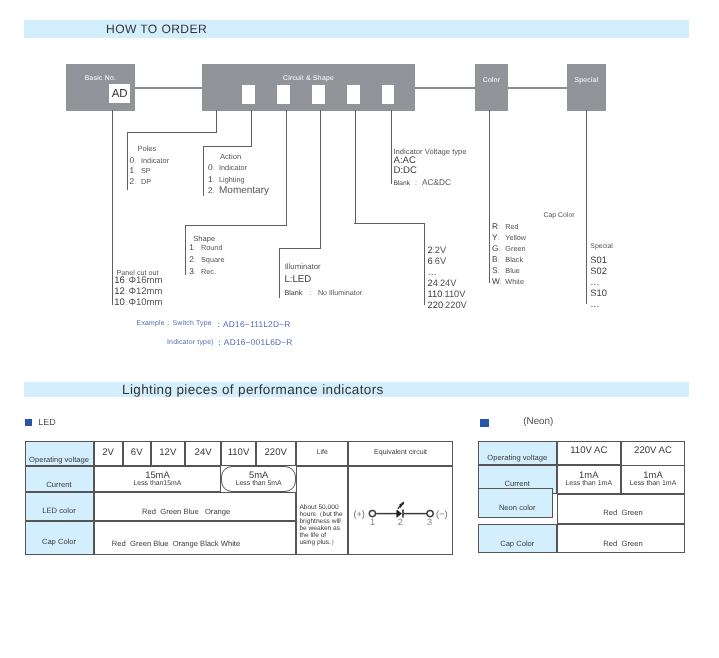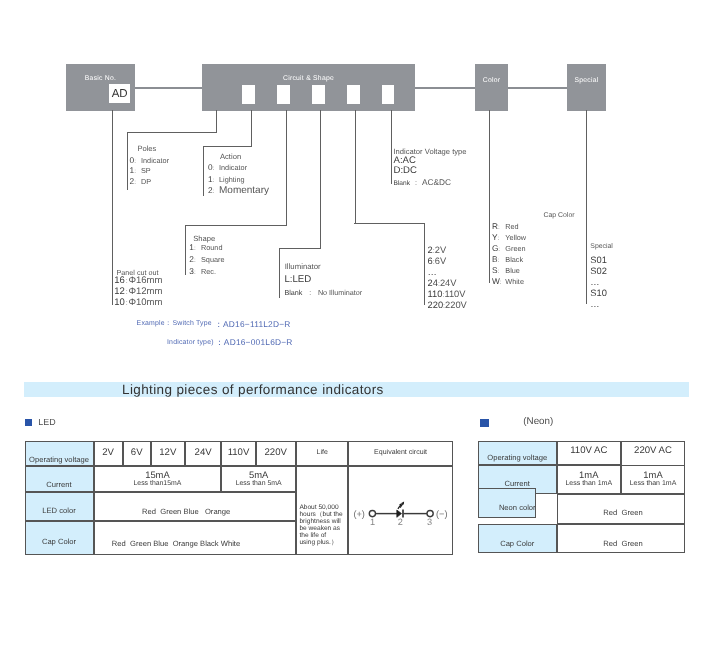--- a/index.html
+++ b/index.html
@@ -29,20 +29,23 @@
   .tc.hd{background:#d3eefc;}
   .tc.life{align-items:flex-start;justify-content:center;text-align:left;padding:0 3px;}
   .tc.circ{align-items:flex-start;justify-content:flex-start;position:absolute;overflow:visible;}
   svg{display:block;}
 </style>
 </head>
 <body>
 
 <div class="page">
 
+  <div class="band" style="left:24px;top:20px;width:665px;height:18px;justify-content:flex-start;">
+    <span class="band-title" style="margin-left:82px;font-size:12.1px;">HOW TO ORDER</span>
+  </div>
 
   <div id="diagram">
       <div class="blk" style="left: 66px; top: 64px; width: 69px; height: 46.5px;">
         <div class="blk-name" style="top: 15.448px; font-size: 6.8px; line-height: 0;">Basic No.</div>
       </div>
       <div class="cell" style="left: 76.9px; top: 84px; width: 21.6px; height: 19px;">
         <div class="cell-txt" style="top: 9.84px; font-size: 11.5px; line-height: 0;">AD</div>
       </div>
       <div class="cell" style="left: 105.3px; top: 84.8px; width: 12.8px; height: 19.2px;"></div>
       <div class="blk" style="left: 202px; top: 64px; width: 213px; height: 46.5px;">
@@ -176,21 +179,21 @@
         <div class="tc " style="left: 348.4px; top: 441px; width: 104.4px; height: 25px;">
           <div style="position: absolute; left: 51.2px; top: 11.02px; transform: translateX(-50%); font-size: 7px; line-height: 0; white-space: pre;">Equivalent circuit</div>
         </div>
         <div class="tc hd" style="left: 24.5px; top: 466px; width: 69px; height: 25.5px;">
           <div style="position: absolute; left: 33.5px; top: 18.336px; transform: translateX(-50%); font-size: 7.6px; line-height: 0; white-space: pre;">Current</div>
         </div>
         <div class="tc " style="left: 93.5px; top: 466px; width: 127.9px; height: 25.5px;">
           <div style="position: absolute; left: 62.95px; top: 7.884px; transform: translateX(-50%); font-size: 9.4px; line-height: 0; white-space: pre;">15mA</div>
           <div style="position: absolute; left: 62.95px; top: 17.284px; transform: translateX(-50%); font-size: 6.9px; line-height: 0; white-space: pre;">Less than15mA</div>
         </div>
-        <div class="tc " style="left: 221.4px; top: 466px; width: 74.5px; height: 25.5px;">
+        <div class="tc " style="left: 221.4px; top: 466px; width: 74.5px; height: 25.5px; border-radius: 11px;">
           <div style="position: absolute; left: 36.25px; top: 7.884px; transform: translateX(-50%); font-size: 9.4px; line-height: 0; white-space: pre;">5mA</div>
           <div style="position: absolute; left: 36.25px; top: 17.284px; transform: translateX(-50%); font-size: 6.9px; line-height: 0; white-space: pre;">Less than 5mA</div>
         </div>
         <div class="tc hd" style="left: 24.5px; top: 491.5px; width: 69px; height: 29px;">
           <div style="position: absolute; left: 33.5px; top: 18.236px; transform: translateX(-50%); font-size: 7.6px; line-height: 0; white-space: pre;">LED color</div>
         </div>
         <div class="tc " style="left: 93.5px; top: 491.5px; width: 202.4px; height: 29px;">
           <div style="position: absolute; left: 91.7px; top: 19.336px; transform: translateX(-50%); font-size: 7.6px; line-height: 0; white-space: pre;">Red  Green Blue   Orange</div>
         </div>
         <div class="tc hd" style="left: 24.5px; top: 520.5px; width: 69px; height: 34px;">
@@ -247,21 +250,21 @@
           <div style="position: absolute; left: 38.25px; top: 18.636px; transform: translateX(-50%); font-size: 7.6px; line-height: 0; white-space: pre;">Current</div>
         </div>
         <div class="tc " style="left: 556.5px; top: 464.5px; width: 64.5px; height: 29.5px;">
           <div style="position: absolute; left: 31.25px; top: 9.384px; transform: translateX(-50%); font-size: 9.4px; line-height: 0; white-space: pre;">1mA</div>
           <div style="position: absolute; left: 31.25px; top: 18.72px; transform: translateX(-50%); font-size: 7px; line-height: 0; white-space: pre;">Less than 1mA</div>
         </div>
         <div class="tc " style="left: 621px; top: 464.5px; width: 64px; height: 29.5px;">
           <div style="position: absolute; left: 31px; top: 9.384px; transform: translateX(-50%); font-size: 9.4px; line-height: 0; white-space: pre;">1mA</div>
           <div style="position: absolute; left: 31px; top: 18.72px; transform: translateX(-50%); font-size: 7px; line-height: 0; white-space: pre;">Less than 1mA</div>
         </div>
-        <div class="tc hd" style="left: 478px; top: 488px; width: 58px; height: 29.5px;">
+        <div class="tc hd" style="left: 478px; top: 488px; width: 75px; height: 29.5px;">
           <div style="position: absolute; left: 38.25px; top: 19.036px; transform: translateX(-50%); font-size: 7.6px; line-height: 0; white-space: pre;">Neon color</div>
         </div>
         <div class="tc " style="left: 556.5px; top: 494px; width: 128.5px; height: 29.5px;">
           <div style="position: absolute; left: 65.5px; top: 17.536px; transform: translateX(-50%); font-size: 7.6px; line-height: 0; white-space: pre;">Red  Green</div>
         </div>
         <div class="tc hd" style="left: 478px; top: 523.5px; width: 78.5px; height: 29px;">
           <div style="position: absolute; left: 38.25px; top: 19.436px; transform: translateX(-50%); font-size: 7.6px; line-height: 0; white-space: pre;">Cap Color</div>
         </div>
         <div class="tc " style="left: 556.5px; top: 523.5px; width: 128.5px; height: 29px;">
           <div style="position: absolute; left: 65.5px; top: 19.436px; transform: translateX(-50%); font-size: 7.6px; line-height: 0; white-space: pre;">Red  Green</div>

